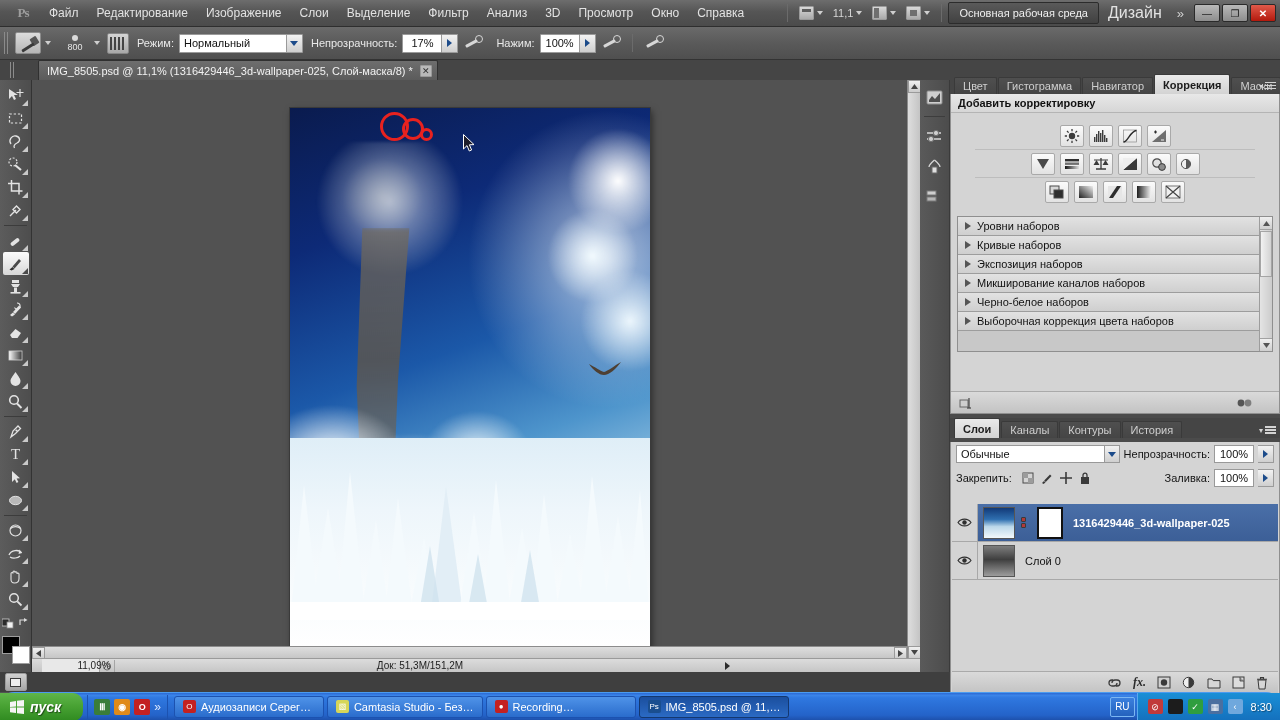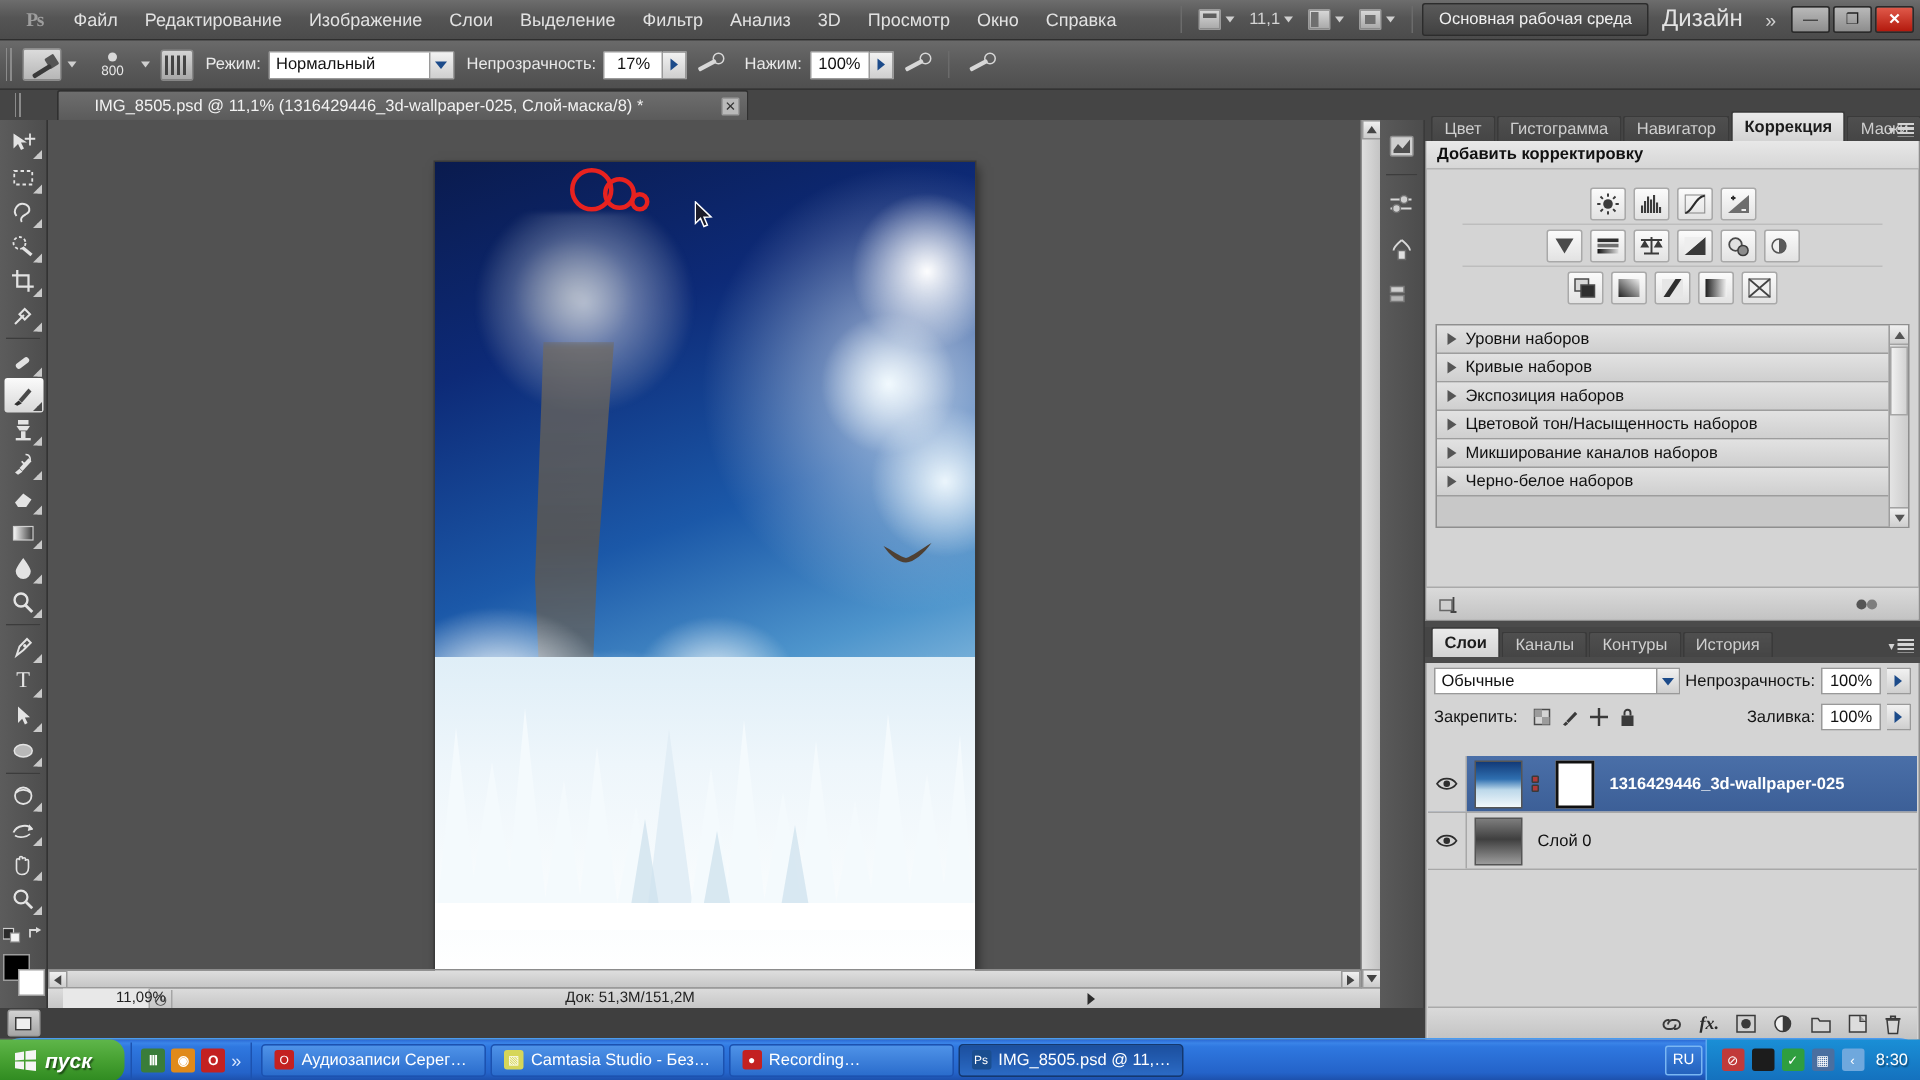--- a/index.html
+++ b/index.html
@@ -96,21 +96,21 @@
   .spin-caret{width:0;height:0;border-top:4px solid transparent;border-bottom:4px solid transparent;border-left:5px solid #1c4b8a;}
   .airbrush{width:20px;height:20px;position:relative;margin:0 5px;}
   .airbrush::before{content:"";position:absolute;left:2px;top:9px;width:13px;height:3px;background:#d7d7d7;transform:rotate(-28deg);border-radius:1px;}
   .airbrush::after{content:"";position:absolute;left:12px;top:2px;width:6px;height:6px;border:1.5px solid #d7d7d7;border-radius:50%;}
 
   
   .tabbar{position:absolute;left:0;top:60px;width:1280px;height:20px;background:#454545;}
   .doctab{
     position:absolute;left:38px;top:0;height:20px;background:linear-gradient(#6e6e6e,#5b5b5b);
     border:1px solid #303030;border-bottom:none;display:flex;align-items:center;
-    padding:0 5px 0 24px;color:#f2f2f2;font-size:11px;white-space:nowrap;border-radius:2px 2px 0 0;gap:45px;
+    padding:0 5px 0 8px;color:#f2f2f2;font-size:11px;white-space:nowrap;border-radius:2px 2px 0 0;
   }
   .tabclose{
     margin-left:7px;width:12px;height:12px;border:1px solid #9a9a9a;background:#b9b9b9;color:#333;
     font-size:9px;display:flex;align-items:center;justify-content:center;border-radius:1px;
   }
   .tb-grip-left{position:absolute;left:10px;top:2px;width:6px;height:16px;
     background:repeating-linear-gradient(to right,#8b8b8b 0 1px,transparent 1px 3px);}
 
   
   .toolbox{
@@ -871,29 +871,29 @@
             <div class="presetrow">
               <span class="ptri"></span>
               <span>Кривые наборов</span>
             </div>
             <div class="presetrow">
               <span class="ptri"></span>
               <span>Экспозиция наборов</span>
             </div>
             <div class="presetrow">
               <span class="ptri"></span>
-              <span>Цветовой тон/Насыщенность наборов</span>
-            </div>
-            <div class="presetrow">
-              <span class="ptri"></span>
               <span>Микширование каналов наборов</span>
             </div>
             <div class="presetrow">
               <span class="ptri"></span>
               <span>Черно-белое наборов</span>
+            </div>
+            <div class="presetrow">
+              <span class="ptri"></span>
+              <span>Выборочная коррекция цвета наборов</span>
             </div>
           </div>
         <div class="presetscroll">
           <div class="ps-arrow">
             <svg width="7" height="5" viewBox="0 0 7 5">
                 <path d="M3.5 0 L7 5 L0 5 Z" fill="#555"></path>
               </svg>
           </div>
           <div class="ps-thumb"></div>
           <div class="ps-arrow" style="position:absolute;bottom:0;left:0;right:0;border-bottom:none;border-top:1px solid #a2a2a2">

